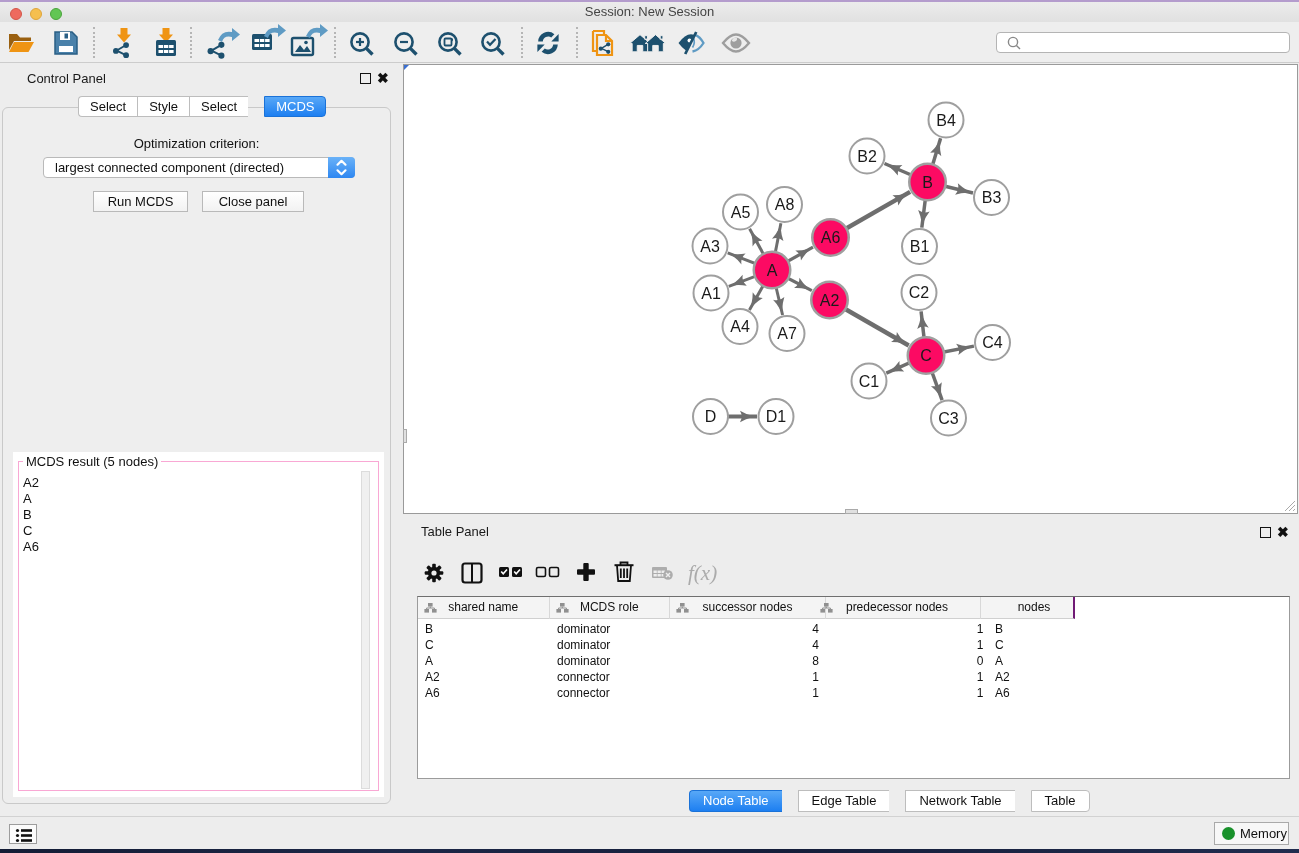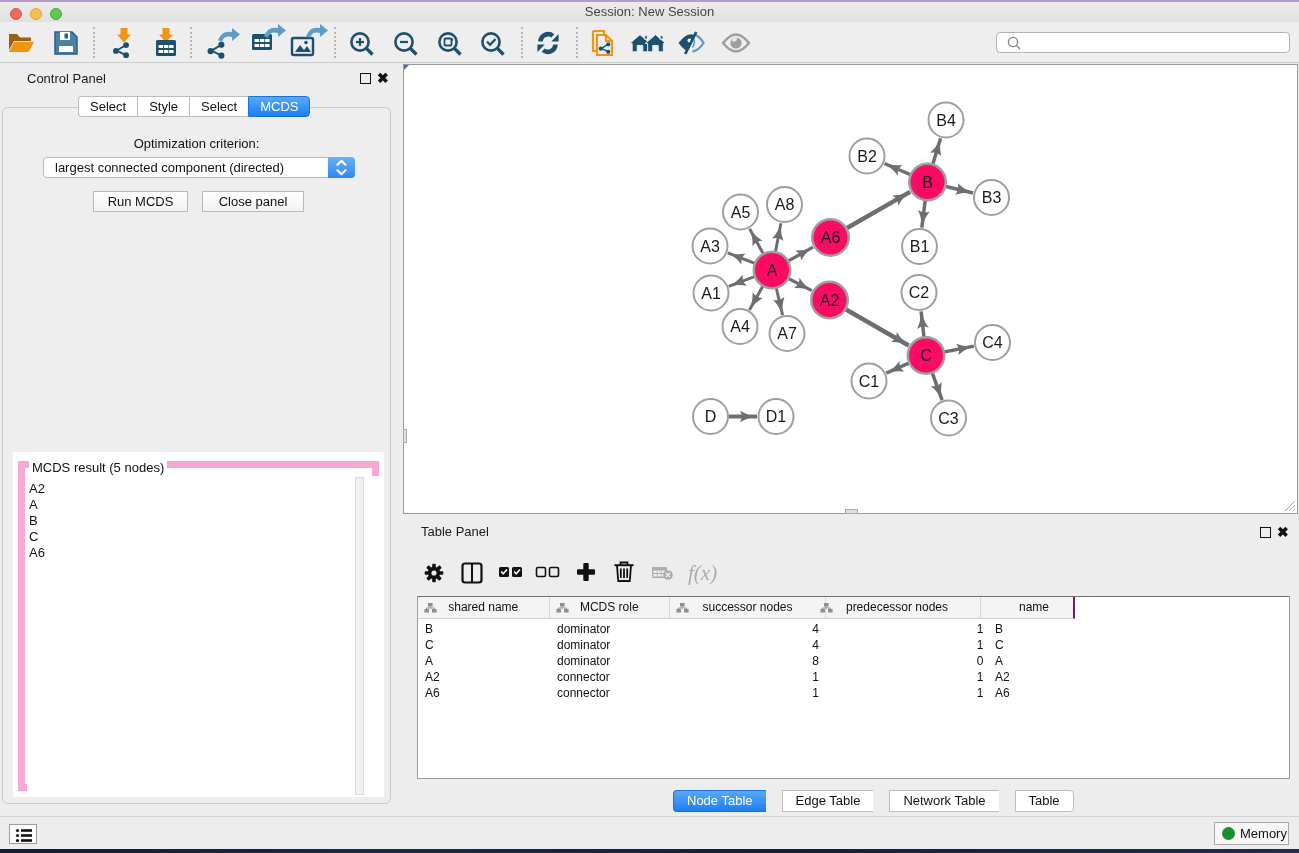--- a/index.html
+++ b/index.html
@@ -20,35 +20,35 @@
   border:1px solid #b4b4b4; border-radius:4px; }
 
 #cp-title { left:27px; top:71px; font-size:13px; color:#1a1a1a; }
 .winbtn { top:73px; width:11px; height:11px; border:1.5px solid #111; }
 .xbtn { font-size:14px; font-weight:bold; color:#111; top:70px; }
 #cp-tabs { left:78px; top:96px; height:21px; display:flex; font-size:13px; }
 .tab { border:1px solid #bdbdbd; border-right:none; background:#fff; color:#111;
   padding:0 11px; line-height:20px; text-align:center; }
 .tab:first-child { border-radius:4px 0 0 4px; }
 .tab:last-child { border-right:1px solid #bdbdbd; border-radius:0 4px 4px 0; }
-.tab.sel { background:linear-gradient(#58a8f7,#1d7ff1); color:#fff; border-color:#1a72d8; }
+.tab.sel { background:linear-gradient(#58a8f7,#1d7ff1); color:#fff; border-color:#1a72d8;margin-left:16px; }
 #cp-panel { left:2px; top:107px; width:389px; height:697px; background:#eeeeee;
   border:1px solid #c9c9c9; border-radius:6px; }
 #opt-label { left:0px; top:136px; width:393px; text-align:center; font-size:13px; color:#111; }
 #dropdown { left:43px; top:157px; width:312px; height:21px; background:#fff;
   border:1px solid #b9b9b9; border-radius:4px; font-size:13px; color:#111; line-height:20px;
   padding-left:11px; }
 #dd-btn { right:-1px; top:-1px; width:27px; height:21px; border-radius:0 4px 4px 0;
   background:linear-gradient(#6ab2f8,#2e87f1); }
 .btn { height:21px; background:linear-gradient(#ffffff,#f2f2f2); border:1px solid #b9b9b9; border-radius:0;
   font-size:13px; color:#111; text-align:center; line-height:19px; }
 #btn-run { left:93px; top:191px; width:95px; }
 #btn-close { left:202px; top:191px; width:102px; }
 #results { left:13px; top:452px; width:371px; height:345px; background:#fff; }
-#grpbox { left:5px; top:9px; width:361px; height:330px; border:7px solid #f9a8d4; }
+#grpbox { left:5px; top:9px; width:361px; height:330px; border:1px solid #f9a8d4; }
 #grplabel { left:4px; top:-8px; background:#fff; padding:0 3px; font-size:13px; color:#111; }
 #mcdslist { left:2px; top:8px; width:357px; height:320px; background:#fff; font-size:13px; color:#111; line-height:16px; padding:5px 0 0 2px; }
 #mcdsscroll { right:8px; top:9px; width:9px; height:318px; background:#f0f0f0; border:1px solid #dcdcdc; }
 
 #netwin { left:403px; top:64px; width:895px; height:450px; background:#fff; border:1px solid #9a9a9a; }
 #nw-title { left:0; top:0; width:893px; height:20px; background:linear-gradient(#f3f3f3,#d9d9d9);
   border-bottom:1px solid #ababab; text-align:center; font-size:13px; color:#333; line-height:20px; }
 .tl2 { width:12px; height:12px; border-radius:50%; top:4px; }
 
 #tp-title { left:421px; top:524px; font-size:13px; color:#1a1a1a;text-align:right; }
@@ -469,21 +469,21 @@
       <div class="hcell" style="left:396px;width:167px"><svg width="16" height="13" style="position:absolute;left:5px;top:5px">
           <g transform="translate(5,1)">
             <g fill="#909090">
               <rect x="0" y="0" width="4.6" height="3.6"></rect>
               <rect x="-3.6" y="6" width="4.6" height="3.6"></rect>
               <rect x="4" y="6" width="4.6" height="3.6"></rect>
               <path d="M2.3,3.6 L2.3,5 M-1.4,5 L6.4,5 M-1.4,5 L-1.4,6 M6.4,5 L6.4,6" stroke="#909090" stroke-width="1" fill="none"></path>
             </g>
           </g>
         </svg>predecessor nodes</div>
-      <div class="hcell" style="left:575px;width:82px">name</div>
+      <div class="hcell" style="left:575px;width:82px">nodes</div>
     </div>
   <div class="cell" style="left:7px;top:23.5px">B</div>
     <div class="cell" style="left:139px;top:23.5px">dominator</div>
     <div class="cell" style="left:335px;top:23.5px;width:66px;text-align:right">4</div>
     <div class="cell" style="left:500px;top:23.5px;width:65.5px;text-align:right">1</div>
     <div class="cell" style="left:577px;top:23.5px">B</div>
     <div class="cell" style="left:7px;top:39.6px">C</div>
     <div class="cell" style="left:139px;top:39.6px">dominator</div>
     <div class="cell" style="left:335px;top:39.6px;width:66px;text-align:right">4</div>
     <div class="cell" style="left:500px;top:39.6px;width:65.5px;text-align:right">1</div>

